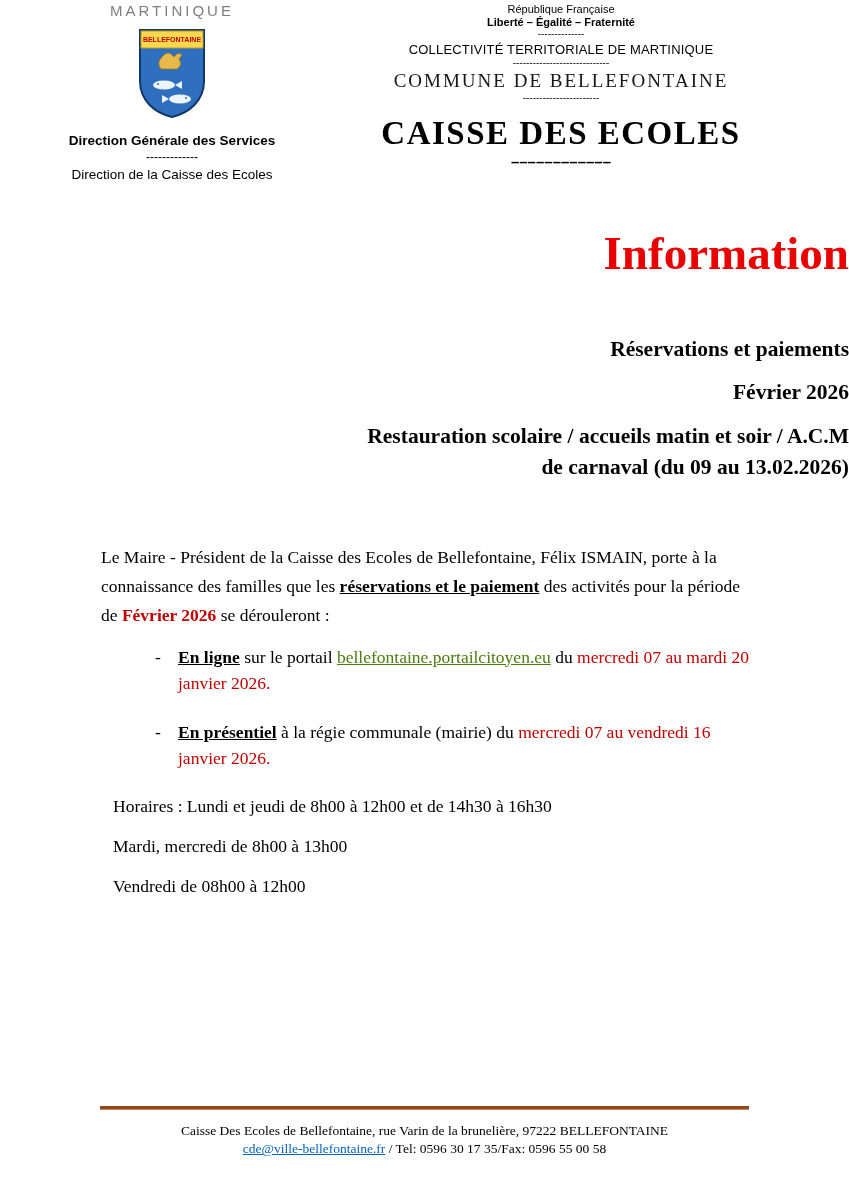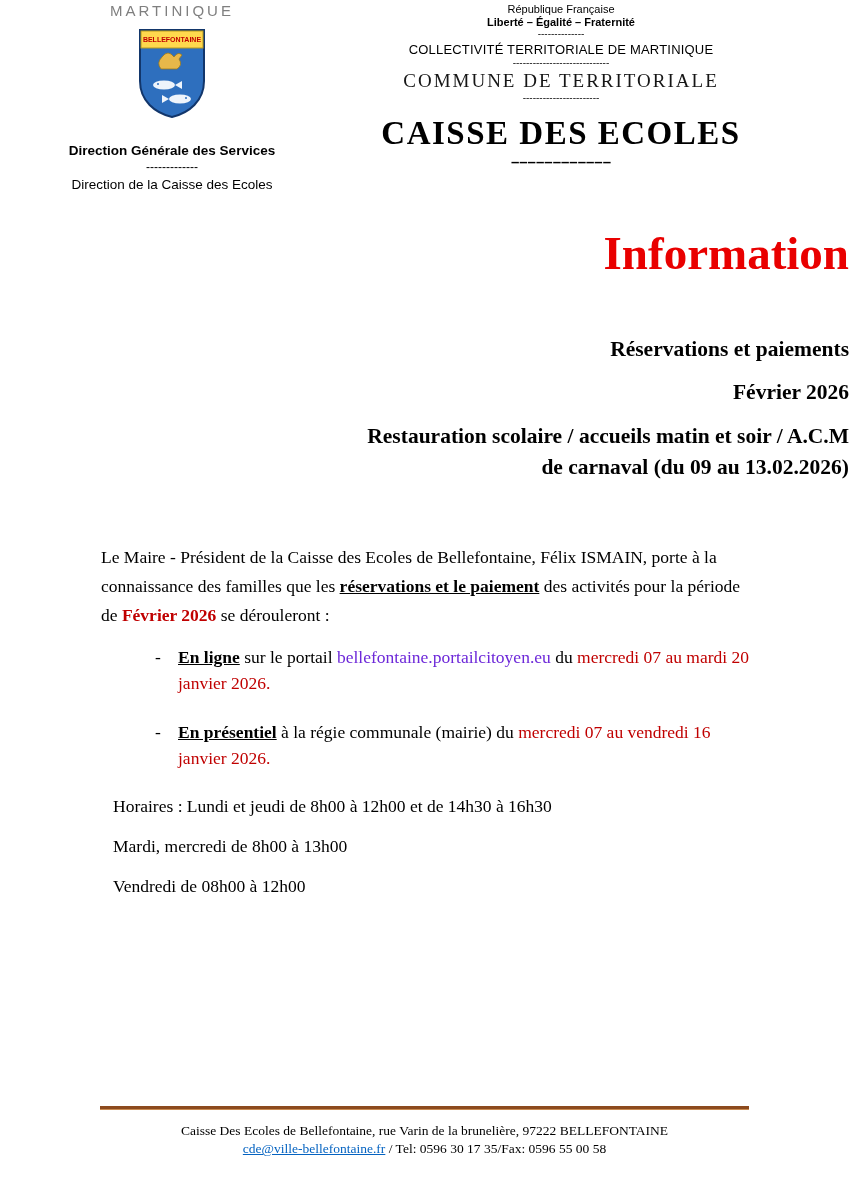--- a/index.html
+++ b/index.html
@@ -22,21 +22,21 @@
     width: 228px;
     text-align: center;
     font-family: "Liberation Sans", sans-serif;
   }
   .region {
     color: #7f7f7f;
     font-size: 15px;
     letter-spacing: 3px;
   }
   .crest-wrap { margin: 8px auto 4px auto; width: 72px; height: 92px; }
-  .service { font-weight: bold; font-size: 13.5px; margin-top: 24px; }
+  .service { font-weight: bold; font-size: 13.5px; margin-top: 14px; }
   .sep-left { font-size: 12px; margin-top: 2px; }
   .department { font-size: 13.5px; margin-top: 3px; }
 
   
   .header-right {
     position: absolute;
     left: 372px;
     top: 3px;
     width: 378px;
     text-align: center;
@@ -96,21 +96,21 @@
     left: 101px;
     top: 543px;
     width: 650px;
     font-size: 17.5px;
     line-height: 1.65;
   }
   .intro { margin: 0 0 14px 0; }
   .b { font-weight: bold; text-decoration: underline; }
   .red { color: #c00000; }
   .b-red { font-weight: bold; color: #c00000; }
-  .u { color: #6d28d9; }
+  .u { text-decoration: underline; color: #4d7c0f; }
 
   .bullet-list { margin: 0; padding: 0; list-style: none; }
   .bullet-item {
     position: relative;
     padding-left: 77px;
     margin-bottom: 23px;
     line-height: 1.5;
   }
   .bullet-marker {
     position: absolute;
@@ -168,21 +168,21 @@
     <div class="sep-left">-------------</div>
     <div class="department">Direction de la Caisse des Ecoles</div>
   </div>
 
   <div class="header-right">
     <div class="republic">République Française</div>
     <div class="motto">Liberté – Égalité – Fraternité</div>
     <div class="sep-sm">--------------</div>
     <div class="collectivity">COLLECTIVITÉ TERRITORIALE DE MARTINIQUE</div>
     <div class="sep-sm">-----------------------------</div>
-    <div class="commune">COMMUNE DE TERRITORIALE</div>
+    <div class="commune">COMMUNE DE BELLEFONTAINE</div>
     <div class="sep-sm">-----------------------</div>
     <div class="org-title">CAISSE DES ECOLES</div>
     <div class="sep-bold">––––––––––––</div>
   </div>
 
   <div class="main-title">Information</div>
 
   <div class="subtitle sub1">Réservations et paiements</div>
   <div class="subtitle sub2">Février 2026</div>
   <div class="subtitle sub3">Restauration scolaire / accueils matin et soir / A.C.M</div>

